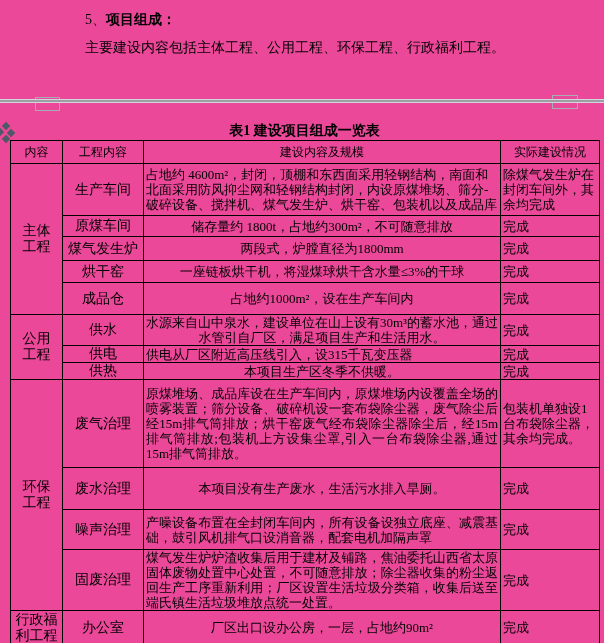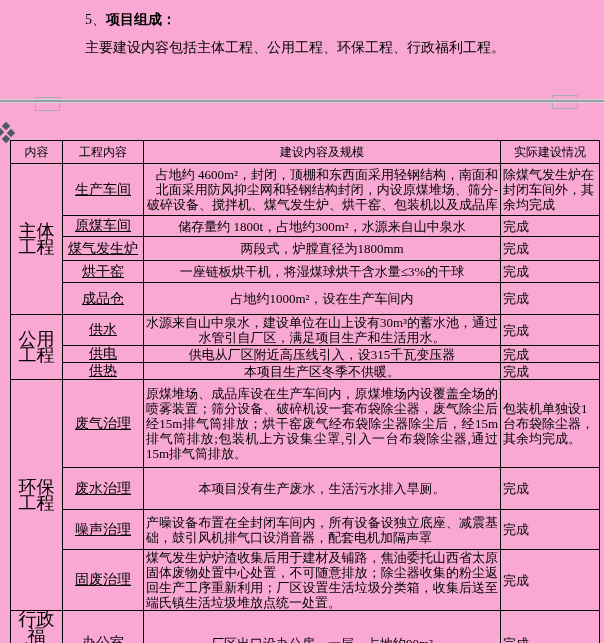--- a/index.html
+++ b/index.html
@@ -1,17 +1,17 @@
 <!DOCTYPE html>
 <html><head>
 <meta charset="utf-8">
 <style>
   html,body{margin:0;padding:0;background:#ffffff;}
   body{width:604px;height:643px;font-family:"Liberation Serif","DejaVu Serif",serif;color:#000;}
-  .page{position:relative;width:604px;height:643px;overflow:hidden;background:#f9a8d4;}
+  .page{position:relative;width:604px;height:643px;overflow:hidden;background:#ec4899;}
 
   .para{position:absolute;left:85px;font-size:14px;line-height:17px;white-space:nowrap;}
   .para-heading{top:11px;}
   .para-intro{top:39px;}
   .bold{font-weight:bold;}
 
   
   .pb-mark{position:absolute;border:1px solid #a9acb4;background:transparent;}
   .pb-mark.left{left:35px;top:97px;width:23px;height:12px;}
   .pb-mark.right{left:552px;top:95px;width:24px;height:12px;}
@@ -27,22 +27,22 @@
   .d4{left:6px;top:14px;}
 
   .table-title{position:absolute;top:122px;left:10px;width:589px;text-align:center;
                font-size:14px;font-weight:bold;}
 
   table.comp{position:absolute;top:140px;left:10px;width:589px;border-collapse:collapse;
              table-layout:fixed;}
   table.comp th, table.comp td{border:1px solid #000;padding:0 2px;vertical-align:middle;
              overflow:hidden;font-weight:normal;}
   table.comp th{font-size:12px;text-align:center;height:22px;}
-  td.group-label{font-size:18px;text-align:center;white-space:pre-line;line-height:16px;}
-  td.item-cell{font-size:14px;text-align:center;line-height:16px;text-decoration:underline;}
+  td.group-label{font-size:14px;text-align:center;white-space:pre-line;line-height:16px;}
+  td.item-cell{font-size:14px;text-align:center;line-height:16px;}
   td.desc-cell{font-size:13px;line-height:15px;padding:0 3px;}
   td.status-cell{font-size:13px;line-height:15px;}
 </style>
 </head>
 <body>
 
 <div class="page">
 
   <div class="para para-heading">
     <span>5、</span><span class="bold">项目组成：</span>
@@ -54,20 +54,21 @@
   <div class="pb-mark right"></div>
   <div class="pb-line"></div>
 
   <div class="move-handle">
     <span class="diamond d1"></span>
     <span class="diamond d2"></span>
     <span class="diamond d3"></span>
     <span class="diamond d4"></span>
   </div>
 
+  <div class="table-title">表1  建设项目组成一览表</div>
 
   <table class="comp">
     <colgroup>
       <col style="width:52px">
         <col style="width:81px">
         <col style="width:357px">
         <col style="width:99px">
     </colgroup>
     <thead>
       <tr id="header-row">
@@ -75,26 +76,26 @@
           <th>工程内容</th>
           <th>建设内容及规模</th>
           <th>实际建设情况</th>
         </tr>
     </thead>
     <tbody id="table-body">
         <tr style="height: 52px;">
           <td rowspan="5" class="group-label">主体
 工程</td>
           <td class="item-cell">生产车间</td>
-          <td class="desc-cell" style="text-align: right;">占地约 4600m²，封闭，顶棚和东西面采用轻钢结构，南面和北面采用防风抑尘网和轻钢结构封闭，内设原煤堆场、筛分-破碎设备、搅拌机、煤气发生炉、烘干窑、包装机以及成品库</td>
+          <td class="desc-cell" style="text-align: left;">占地约 4600m²，封闭，顶棚和东西面采用轻钢结构，南面和北面采用防风抑尘网和轻钢结构封闭，内设原煤堆场、筛分-破碎设备、搅拌机、煤气发生炉、烘干窑、包装机以及成品库</td>
           <td class="status-cell">除煤气发生炉在封闭车间外，其余均完成</td>
         </tr>
         <tr style="height: 21px;">
           <td class="item-cell">原煤车间</td>
-          <td class="desc-cell" style="text-align: center;">储存量约 1800t，占地约300m²，水源来自山中泉水</td>
+          <td class="desc-cell" style="text-align: center;">储存量约 1800t，占地约300m²，不可随意排放</td>
           <td class="status-cell">完成</td>
         </tr>
         <tr style="height: 24px; margin-top: 16px;">
           <td class="item-cell">煤气发生炉</td>
           <td class="desc-cell" style="text-align: center;">两段式，炉膛直径为1800mm</td>
           <td class="status-cell">完成</td>
         </tr>
         <tr style="height: 22px;">
           <td class="item-cell">烘干窑</td>
           <td class="desc-cell" style="text-align: center;">一座链板烘干机，将湿煤球烘干含水量≤3%的干球</td>
@@ -107,21 +108,21 @@
         </tr>
         <tr style="height: 29px;">
           <td rowspan="3" class="group-label">公用
 工程</td>
           <td class="item-cell">供水</td>
           <td class="desc-cell" style="text-align: center;">水源来自山中泉水，建设单位在山上设有30m³的蓄水池，通过水管引自厂区，满足项目生产和生活用水。</td>
           <td class="status-cell">完成</td>
         </tr>
         <tr style="height: 15px;">
           <td class="item-cell">供电</td>
-          <td class="desc-cell" style="text-align: center;">供电从厂区附近高压线引入，设315千瓦变压器</td>
+          <td class="desc-cell" style="">供电从厂区附近高压线引入，设315千瓦变压器</td>
           <td class="status-cell">完成</td>
         </tr>
         <tr style="height: 15px;">
           <td class="item-cell">供热</td>
           <td class="desc-cell" style="text-align: center;">本项目生产区冬季不供暖。</td>
           <td class="status-cell">完成</td>
         </tr>
         <tr style="height: 88px;">
           <td rowspan="4" class="group-label">环保
 工程</td>

